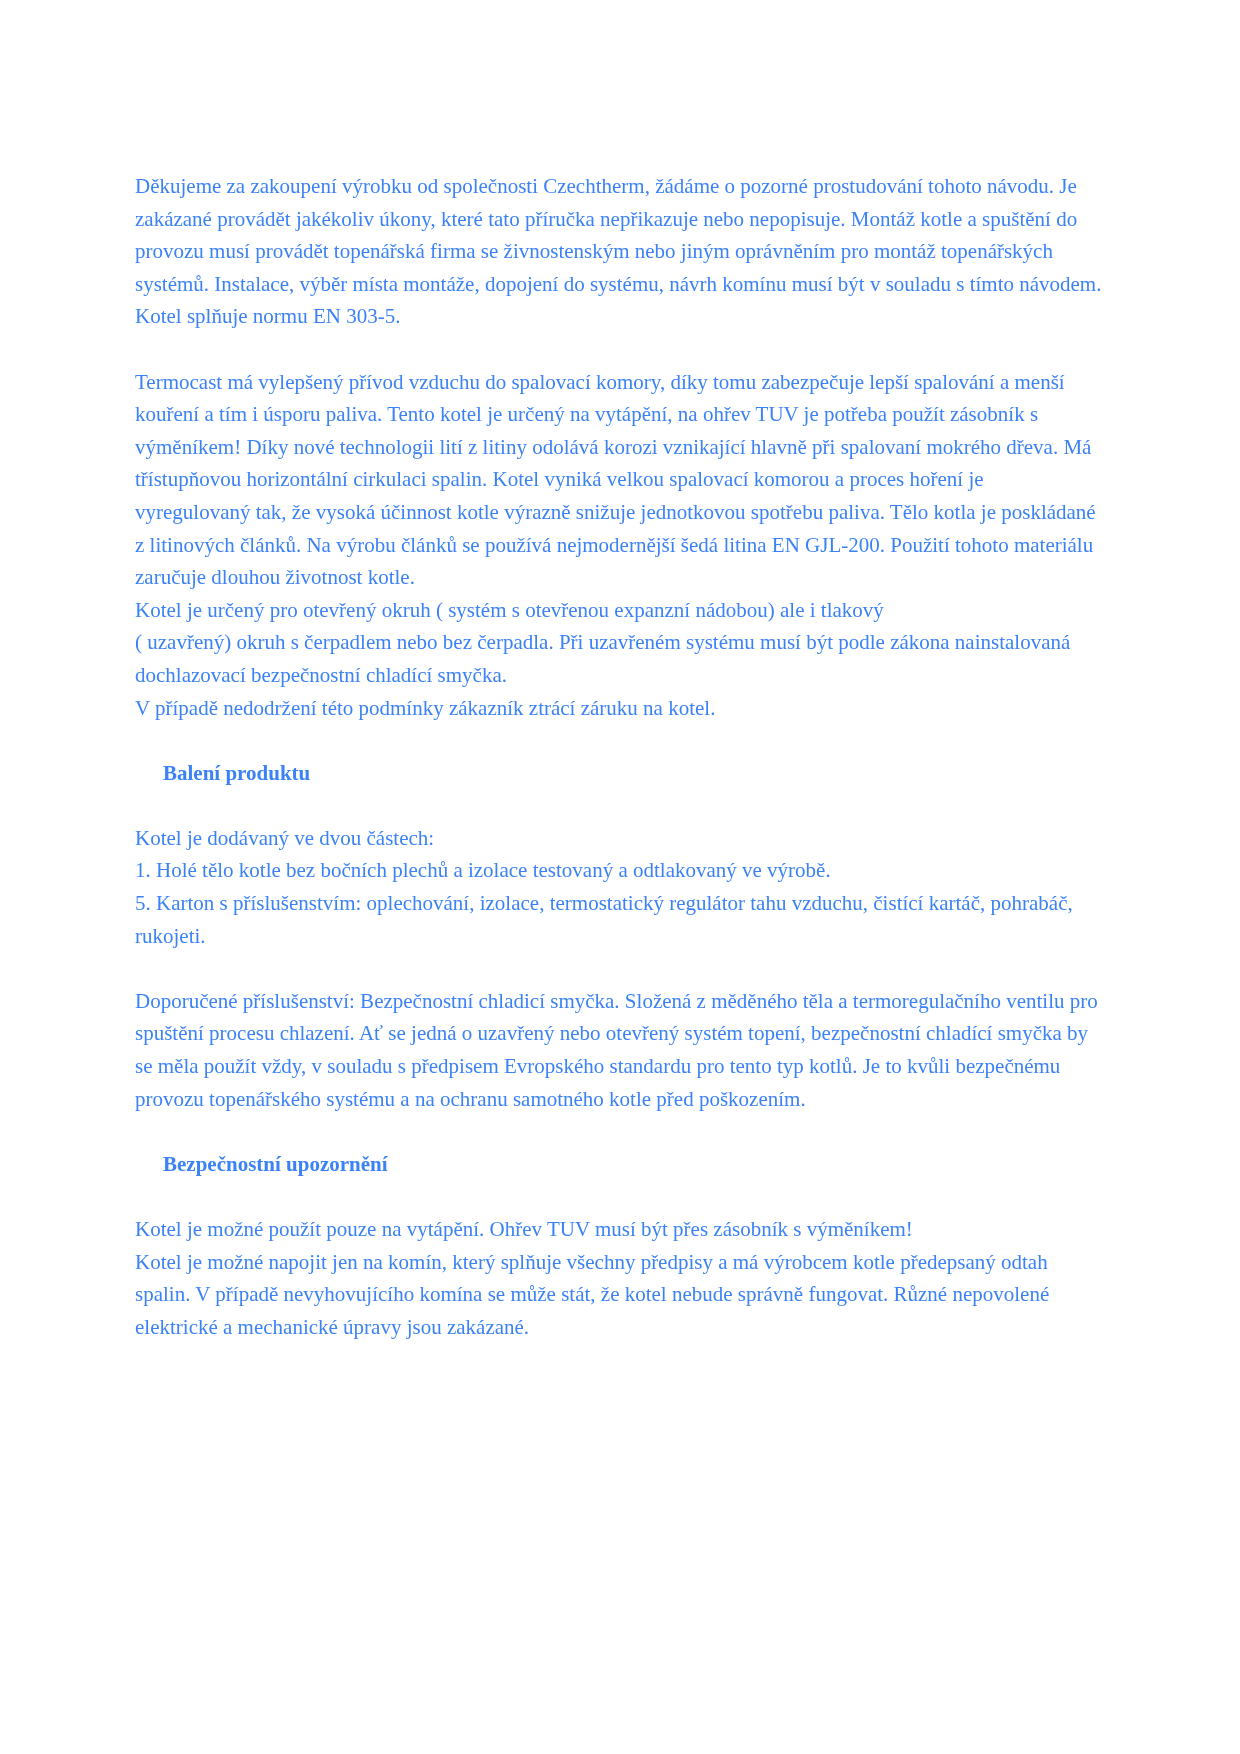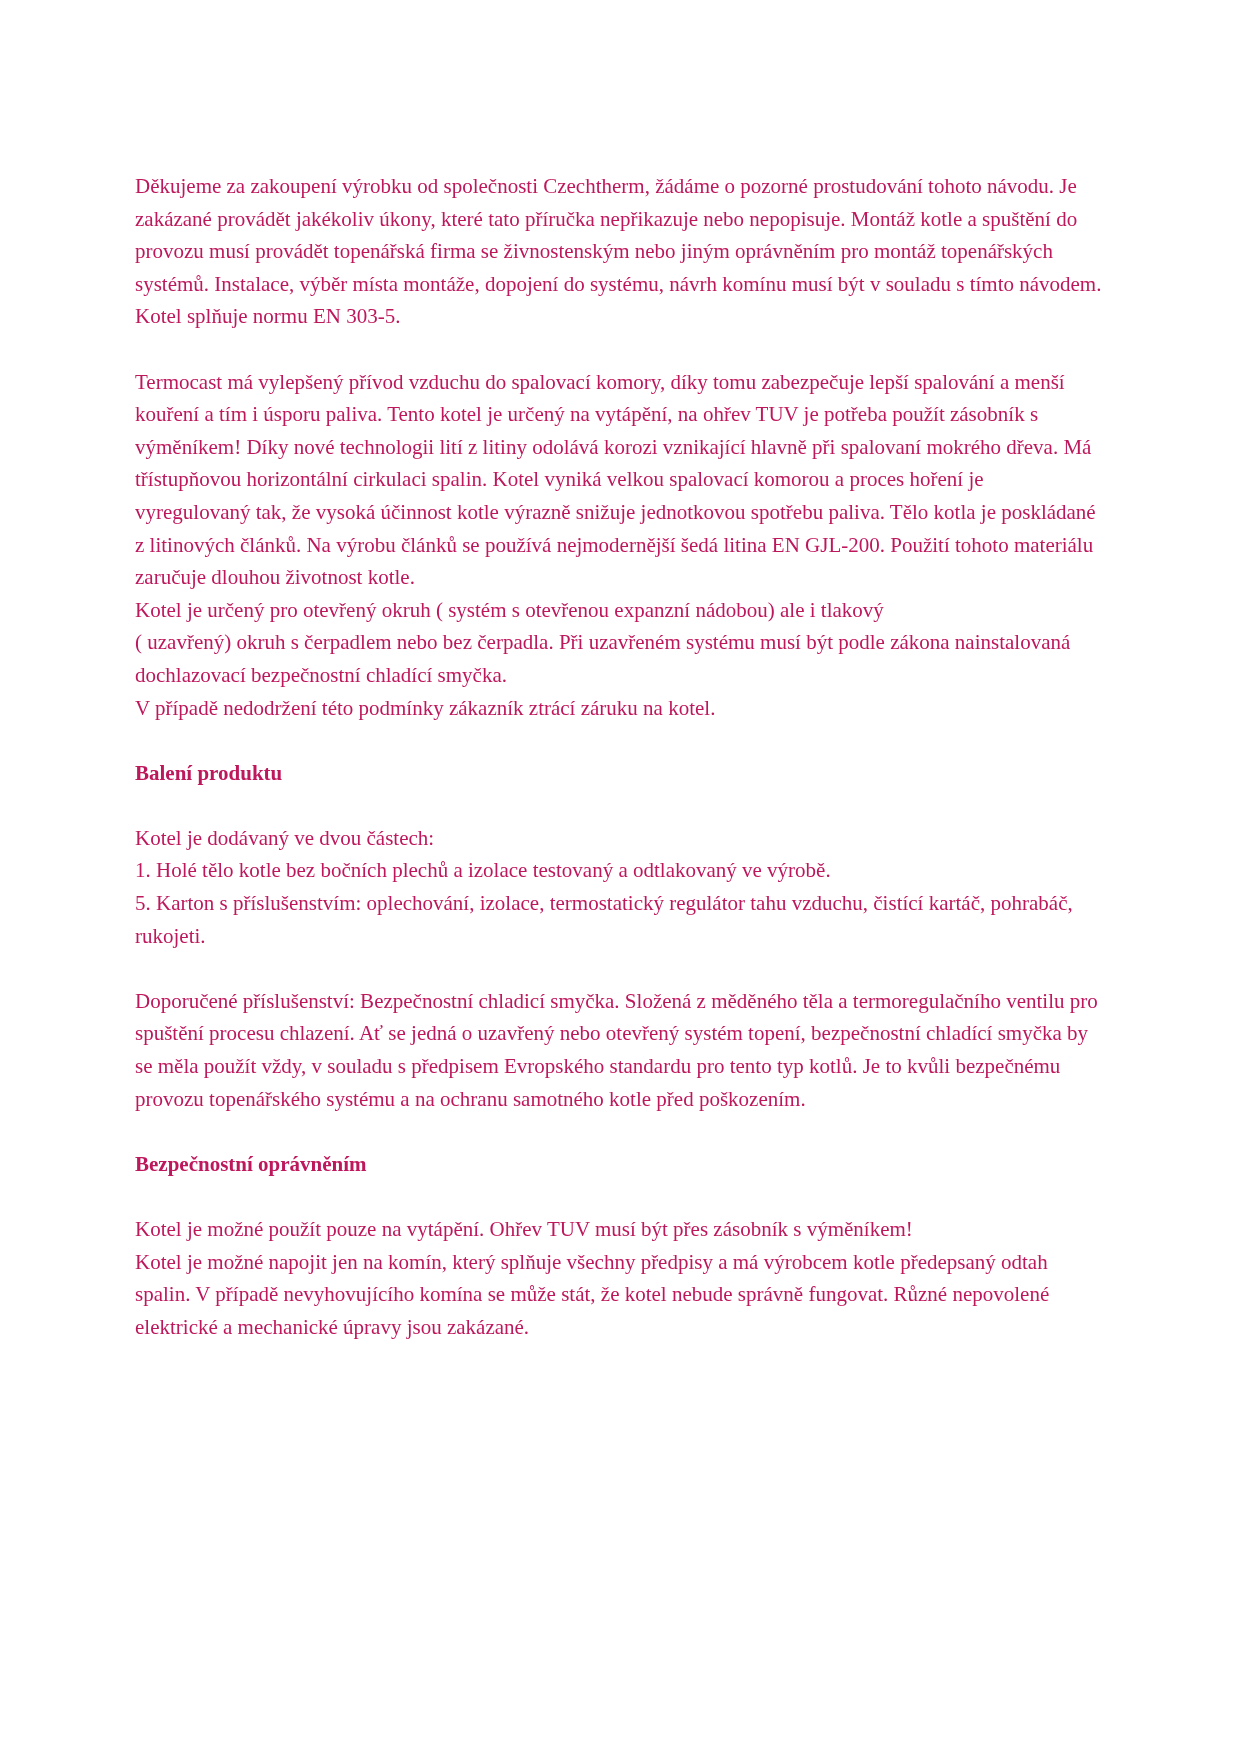--- a/index.html
+++ b/index.html
@@ -6,37 +6,38 @@
     margin: 0;
     padding: 0;
     background: #ffffff;
   }
   .page {
     position: relative;
     width: 1240px;
     height: 1754px;
     box-sizing: border-box;
     background: #ffffff;
-    color: #be185d;
+    color: #3b82f6;
     font-family: "Liberation Serif", "DejaVu Serif", serif;
     font-size: 21px;
     line-height: 32.6px;
     padding: 170px 138px 80px 135px;
     overflow: hidden;
   }
   .page p,
   .page h2 {
     margin: 0 0 32.6px 0;
     font-size: 21px;
     font-weight: normal;
     white-space: pre-line;
     text-align: left;
   }
   .page h2 {
     font-weight: bold;
+    margin-left: 28px;
   }
   .no-gap-after {
     margin-bottom: 0;
   }
 </style>
 </head>
 <body>
 
 <div class="page">
   <p>Děkujeme za zakoupení výrobku od společnosti Czechtherm, žádáme o pozorné prostudování tohoto návodu. Je zakázané provádět jakékoliv úkony, které tato příručka nepřikazuje nebo nepopisuje.  Montáž kotle a spuštění do provozu musí provádět topenářská firma se živnostenským nebo jiným oprávněním pro montáž topenářských systémů. Instalace, výběr místa montáže, dopojení do systému, návrh komínu musí být v souladu s tímto návodem.
@@ -48,18 +49,18 @@
 V případě nedodržení této podmínky zákazník ztrácí záruku na kotel.</p>
 
   <h2 class="no-gap-after">Balení produktu</h2>
 
   <p>Kotel je dodávaný ve dvou částech:
 1. Holé tělo kotle bez bočních plechů a izolace testovaný a odtlakovaný ve výrobě.
 5. Karton s příslušenstvím: oplechování, izolace, termostatický regulátor tahu vzduchu, čistící kartáč, pohrabáč, rukojeti.</p>
 
   <p>Doporučené příslušenství:  Bezpečnostní chladicí smyčka. Složená  z měděného těla a termoregulačního ventilu pro spuštění procesu chlazení. Ať  se jedná o uzavřený nebo otevřený systém topení, bezpečnostní chladící smyčka by se měla použít vždy, v souladu s předpisem Evropského standardu pro tento typ kotlů.  Je to kvůli bezpečnému provozu topenářského systému a na ochranu samotného kotle před poškozením.</p>
 
-  <h2>Bezpečnostní oprávněním</h2>
+  <h2>Bezpečnostní upozornění</h2>
 
 
   <p>Kotel je možné použít pouze na vytápění. Ohřev TUV musí být přes zásobník s výměníkem!
 Kotel je možné napojit jen na komín, který splňuje všechny předpisy a má výrobcem kotle předepsaný odtah spalin. V případě nevyhovujícího komína se může stát, že kotel nebude správně fungovat.  Různé nepovolené elektrické a mechanické úpravy jsou zakázané.</p>
 </div>
 
 </body></html>

